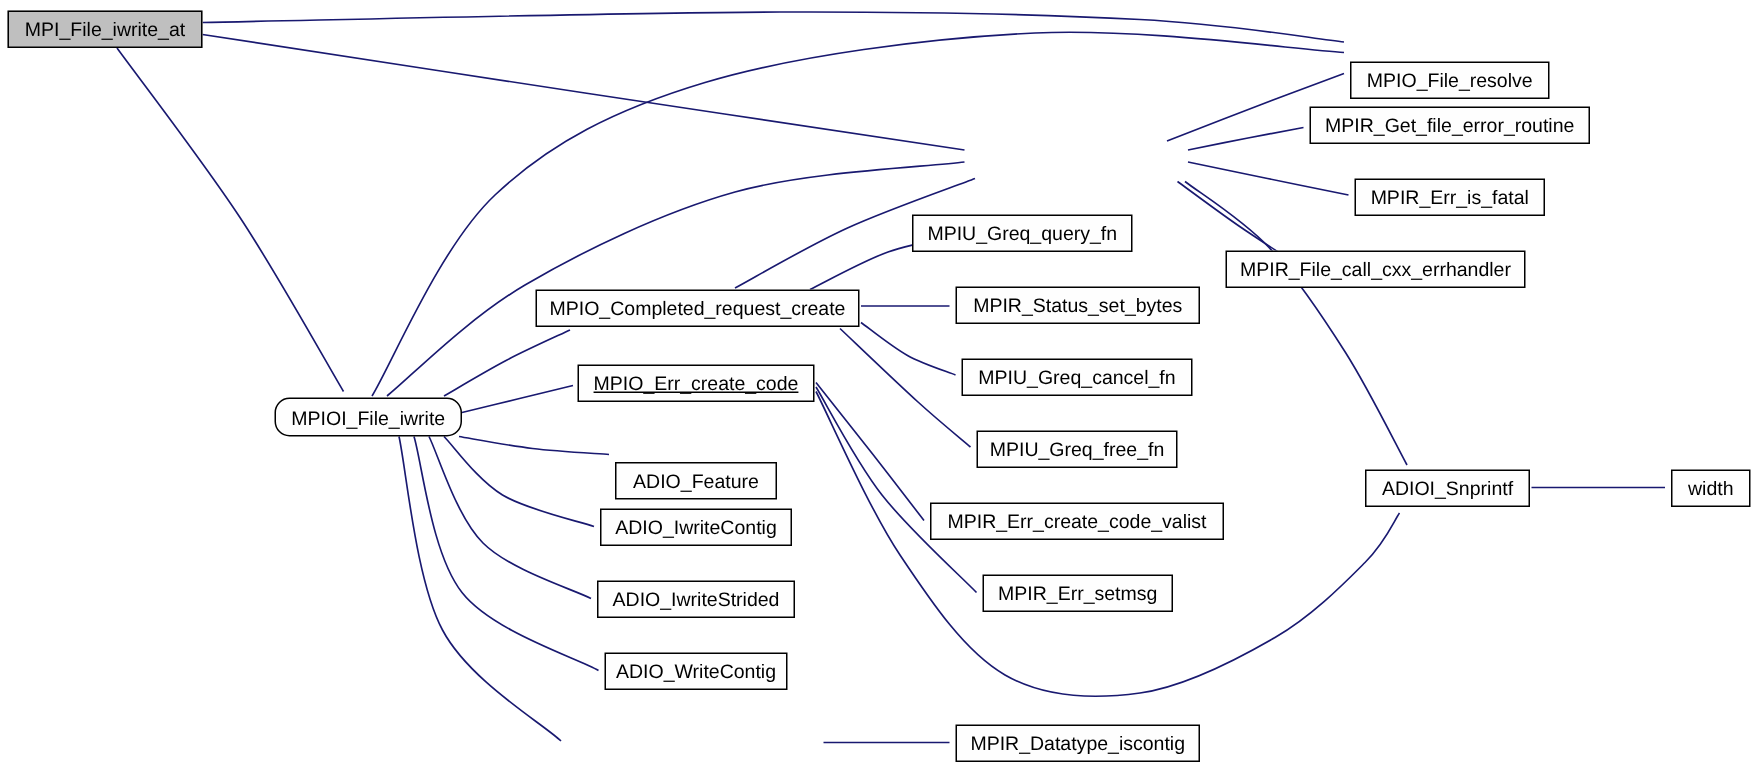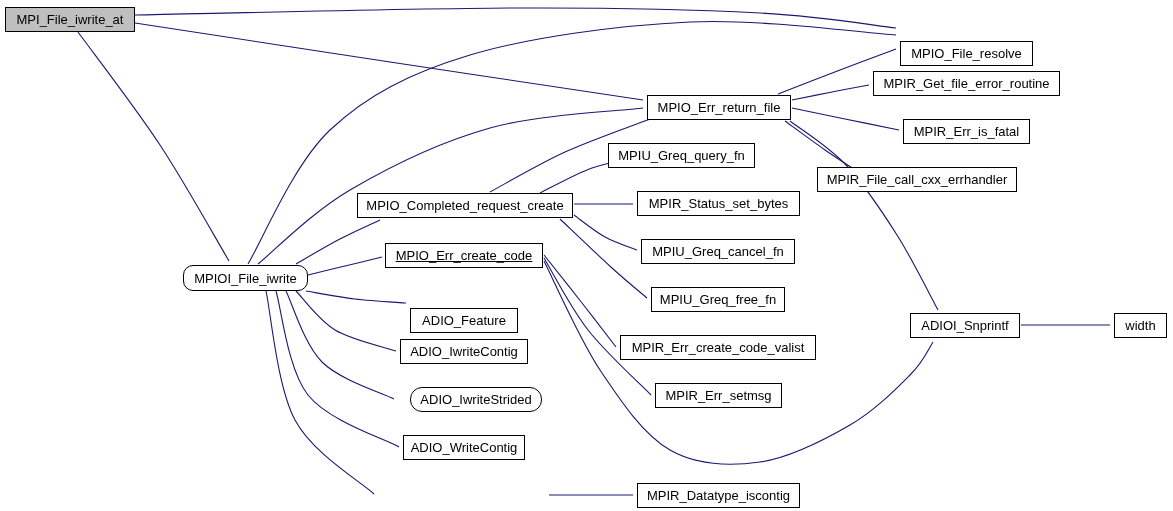--- a/index.html
+++ b/index.html
@@ -62,23 +62,22 @@
       <path d="M790,121C799.3333333333334,128.33333333333334 828.1666666666666,146 846,165C863.8333333333334,184 881.6666666666666,210.83333333333334 897,235C912.3333333333334,259.1666666666667 931.1666666666666,297.5 938,310" stroke="#191970" marker-end="url(#arrow)"></path>
       <path d="M549,495 L633,495" stroke="#191970" marker-end="url(#arrow)"></path>
       <path d="M1021,325 L1110,325" stroke="#191970" marker-end="url(#arrow)"></path>
     </svg>
     <div class="node root" style="left: 5px; top: 7px; width: 130px; height: 25px;">MPI_File_iwrite_at</div>
     <div class="node" style="left: 183px; top: 265px; width: 125px; height: 26px; border-radius: 10px;">MPIOI_File_iwrite</div>
     <div class="node" style="left: 357px; top: 193px; width: 216px; height: 25px;">MPIO_Completed_request_create</div>
     <div class="node" style="left: 385px; top: 243px; width: 158px; height: 25px; text-decoration: underline;">MPIO_Err_create_code</div>
     <div class="node" style="left: 410px; top: 308px; width: 108px; height: 25px;">ADIO_Feature</div>
     <div class="node" style="left: 400px; top: 339px; width: 128px; height: 25px;">ADIO_IwriteContig</div>
-    <div class="node" style="left: 410px; top: 387px; width: 132px; height: 25px; border-radius: 12px;">ADIO_IwriteStrided</div>
+    <div class="node" style="left: 398px; top: 387px; width: 132px; height: 25px;">ADIO_IwriteStrided</div>
     <div class="node" style="left: 403px; top: 435px; width: 122px; height: 25px;">ADIO_WriteContig</div>
-    <div class="node" style="left: 647px; top: 95px; width: 144px; height: 25px;">MPIO_Err_return_file</div>
     <div class="node" style="left: 608px; top: 143px; width: 147px; height: 25px;">MPIU_Greq_query_fn</div>
     <div class="node" style="left: 637px; top: 191px; width: 163px; height: 25px;">MPIR_Status_set_bytes</div>
     <div class="node" style="left: 641px; top: 239px; width: 154px; height: 25px;">MPIU_Greq_cancel_fn</div>
     <div class="node" style="left: 651px; top: 287px; width: 134px; height: 25px;">MPIU_Greq_free_fn</div>
     <div class="node" style="left: 620px; top: 335px; width: 196px; height: 25px;">MPIR_Err_create_code_valist</div>
     <div class="node" style="left: 655px; top: 383px; width: 127px; height: 25px;">MPIR_Err_setmsg</div>
     <div class="node" style="left: 637px; top: 483px; width: 163px; height: 25px;">MPIR_Datatype_iscontig</div>
     <div class="node" style="left: 900px; top: 23px; width: 133px; height: 25px; margin-top: 18px;">MPIO_File_resolve</div>
     <div class="node" style="left: 873px; top: 71px; width: 187px; height: 25px;">MPIR_Get_file_error_routine</div>
     <div class="node" style="left: 903px; top: 119px; width: 127px; height: 25px;">MPIR_Err_is_fatal</div>

